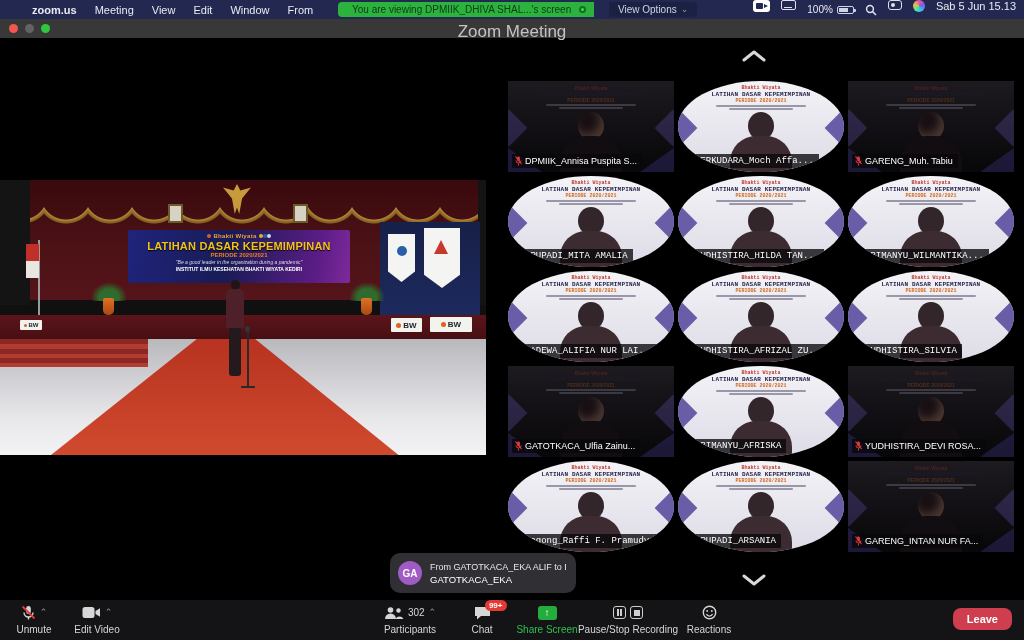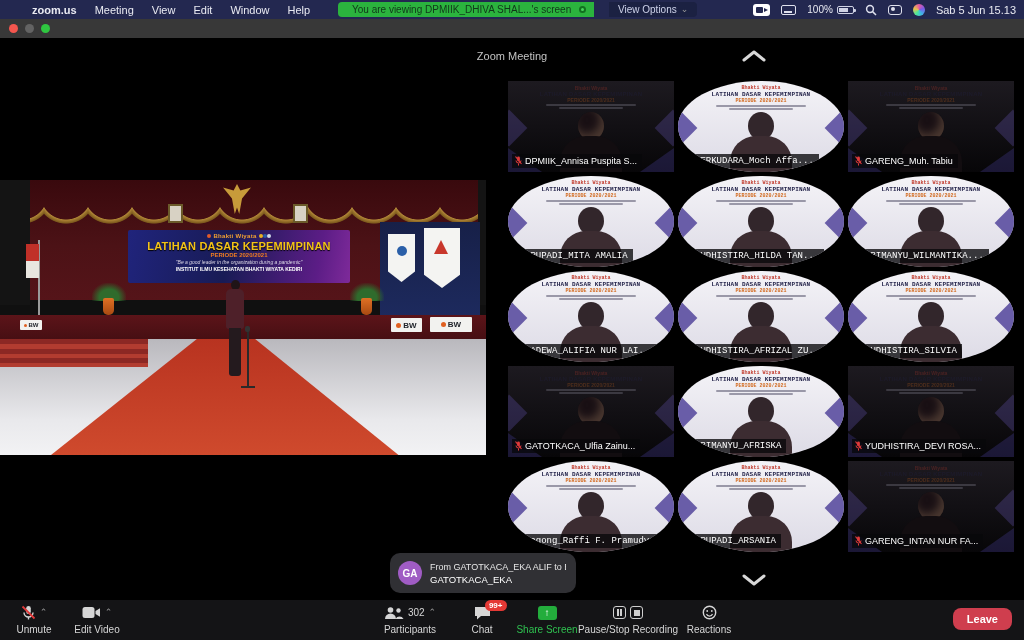--- a/index.html
+++ b/index.html
@@ -6,21 +6,21 @@
   html,body { width:1024px; height:640px; background:#000; font-family:"Liberation Sans",sans-serif; overflow:hidden; position:relative; }
 
   
   .menubar { position:absolute; left:0; top:0; width:1024px; height:19px; background:#232850; color:#e9eaf2; font-size:11px; display:flex; align-items:center; z-index:50; }
   .menubar .left { display:flex; align-items:center; gap:18px; padding-left:14px; }
   .menubar .apple { font-size:12px; }
   .menubar .appname { font-weight:bold; }
   .viewing-pill { position:absolute; left:338px; top:2px; height:15px; background:#2bb33e; color:#11371a; font-size:10px; display:flex; align-items:center; gap:8px; padding:0 8px 0 14px; border-radius:4px 0 0 4px; white-space:nowrap; }
   .rec-ring { width:7px; height:7px; border:2px solid #11701f; border-radius:50%; background:#46d35c; }
   .view-options { position:absolute; left:609px; top:2px; height:15px; background:#1b2142; color:#ced3ea; font-size:10px; display:flex; align-items:center; gap:4px; padding:0 9px; border-radius:0 4px 4px 0; white-space:nowrap; }
-  .menubar .right { position:absolute; right:8px; top:0; height:19px; display:flex; align-items:center; gap:11px; }
+  .menubar .right { position:absolute; right:8px; top:0; height:19px; display:flex; gap:11px; }
   .mb-ic { display:inline-flex; align-items:center; }
   .zoom-mb { width:17px; height:12px; background:#fff; border-radius:3px; position:relative; }
   .zoom-mb::after { content:""; position:absolute; left:3px; top:3px; width:7px; height:6px; background:#232850; border-radius:1px; }
   .zoom-mb::before { content:""; position:absolute; right:2px; top:4px; border-left:4px solid #232850; border-top:2px solid transparent; border-bottom:2px solid transparent; }
   .disp-ic { width:15px; height:10px; border:1.5px solid #dfe1ee; border-radius:2px; position:relative; }
   .disp-ic::after { content:""; position:absolute; left:2px; bottom:1px; width:8px; height:1.5px; background:#dfe1ee; }
   .batt-wrap { display:flex; align-items:center; gap:4px; font-size:10px; }
   .batt { width:17px; height:8px; border:1px solid #cfd2e4; border-radius:2px; position:relative; }
   .batt::before { content:""; position:absolute; left:1px; top:1px; bottom:1px; width:9px; background:#cfd2e4; }
   .batt::after { content:""; position:absolute; right:-3px; top:2px; width:2px; height:3px; background:#cfd2e4; border-radius:0 1px 1px 0; }
@@ -29,21 +29,21 @@
   .siri-ic { width:12px; height:12px; border-radius:50%; background:conic-gradient(#e85aa0,#7b5ae8,#3fb3e8,#4de89a,#e8c04d,#e85aa0); }
   .clock { font-size:11px; white-space:nowrap; }
 
   
   .titlebar { position:absolute; left:0; top:19px; width:1024px; height:19px; background:#383838; z-index:45; }
   .lights { position:absolute; left:9px; top:5px; display:flex; gap:7px; }
   .light { width:9px; height:9px; border-radius:50%;font-family:Liberation Mono, monospace; }
   .light.close { background:#f4564e; }
   .light.min { background:#636363; }
   .light.max { background:#2fc640; }
-  .win-title { position:absolute; left:0; right:0; top:3px; text-align:center; color:#c3c3c3; font-size:11px;margin-top:28px; }
+  .win-title { position:absolute; left:0; right:0; top:3px; text-align:center; color:#c3c3c3; font-size:17px; }
 
   
   .content { position:absolute; left:0; top:38px; width:1024px; height:562px; background:#000; }
 
   
   .stage { position:absolute; left:0; top:180px; width:486px; height:275px; background:#101010; overflow:hidden; }
   .curtain { position:absolute; left:0; top:0; width:486px; height:120px; background:linear-gradient(#39090d,#4c1216 55%,#551419); }
   .garland { position:absolute; left:0; top:22px; width:486px; height:26px;
     background-image:radial-gradient(circle at 50% -8px, transparent 62%, #c9a23f 64%, #8a6b1f 72%, transparent 74%);
     background-size:44px 26px; opacity:.8; }
@@ -154,21 +154,21 @@
 <body>
 
 <div class="menubar">
   <div class="left">
     <span class="apple"></span>
     <span class="appname">zoom.us</span>
     <span>Meeting</span>
     <span>View</span>
     <span>Edit</span>
     <span>Window</span>
-    <span>Help</span>
+    <span>From</span>
   </div>
   <div class="viewing-pill">
     <span>You are viewing DPMIIK_DHIVA SHAL...'s screen</span>
     <span class="rec-ring"></span>
   </div>
   <div class="view-options">
     <span>View Options</span>
     <span class="caret">⌄</span>
   </div>
   <div class="right">

